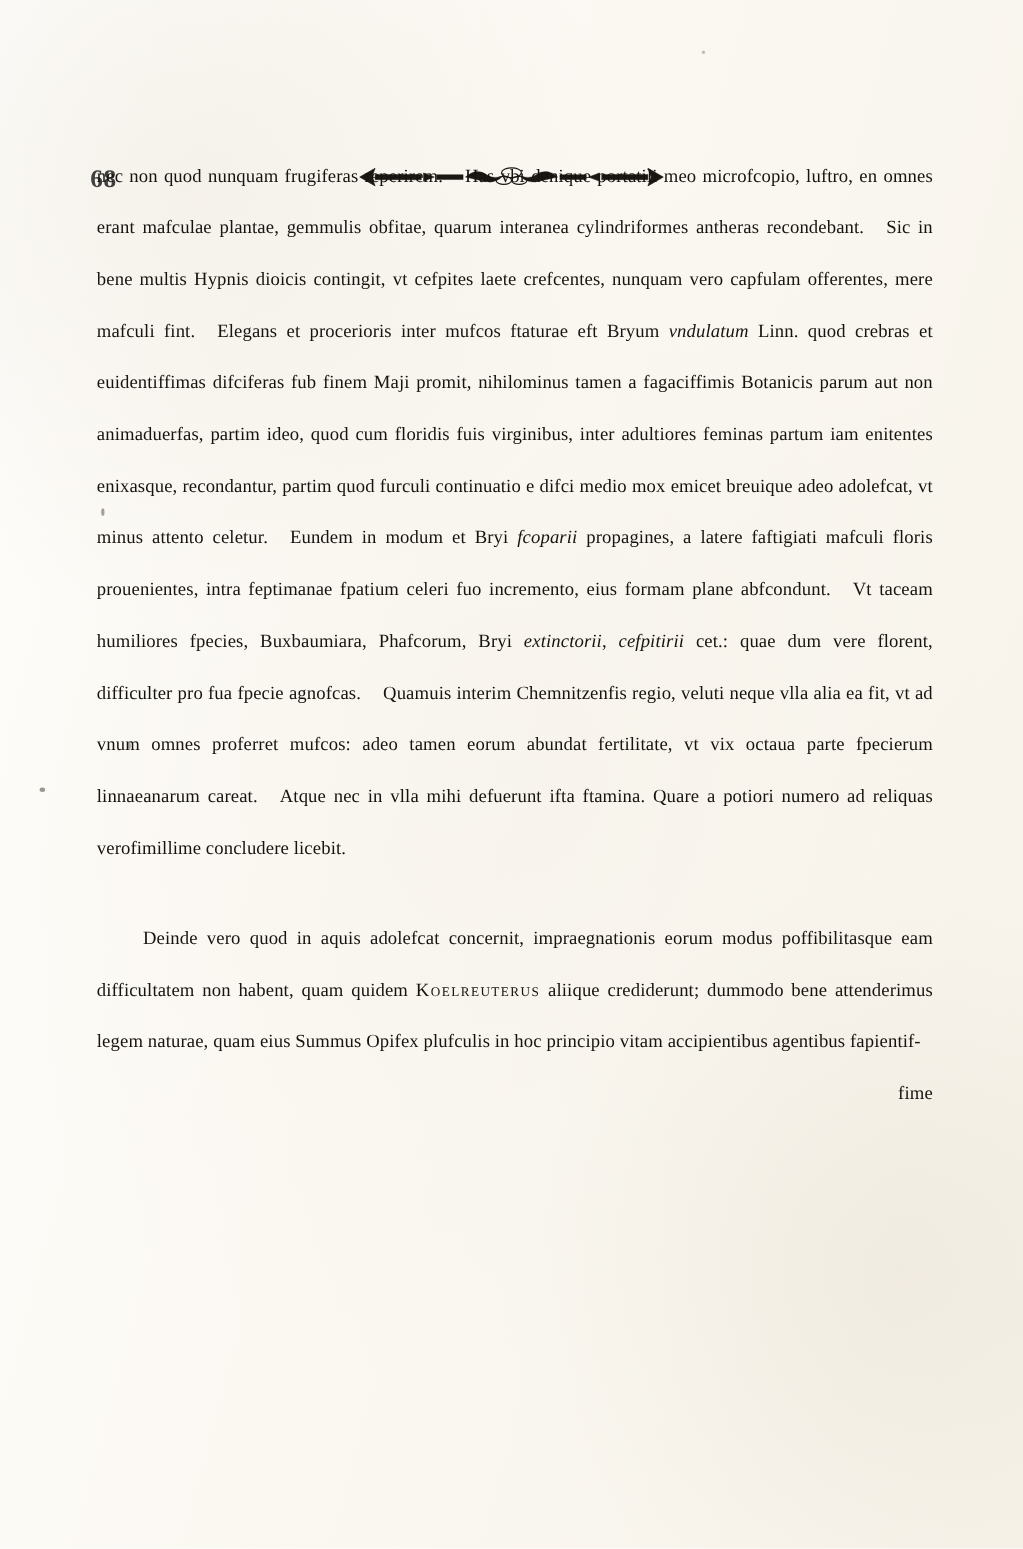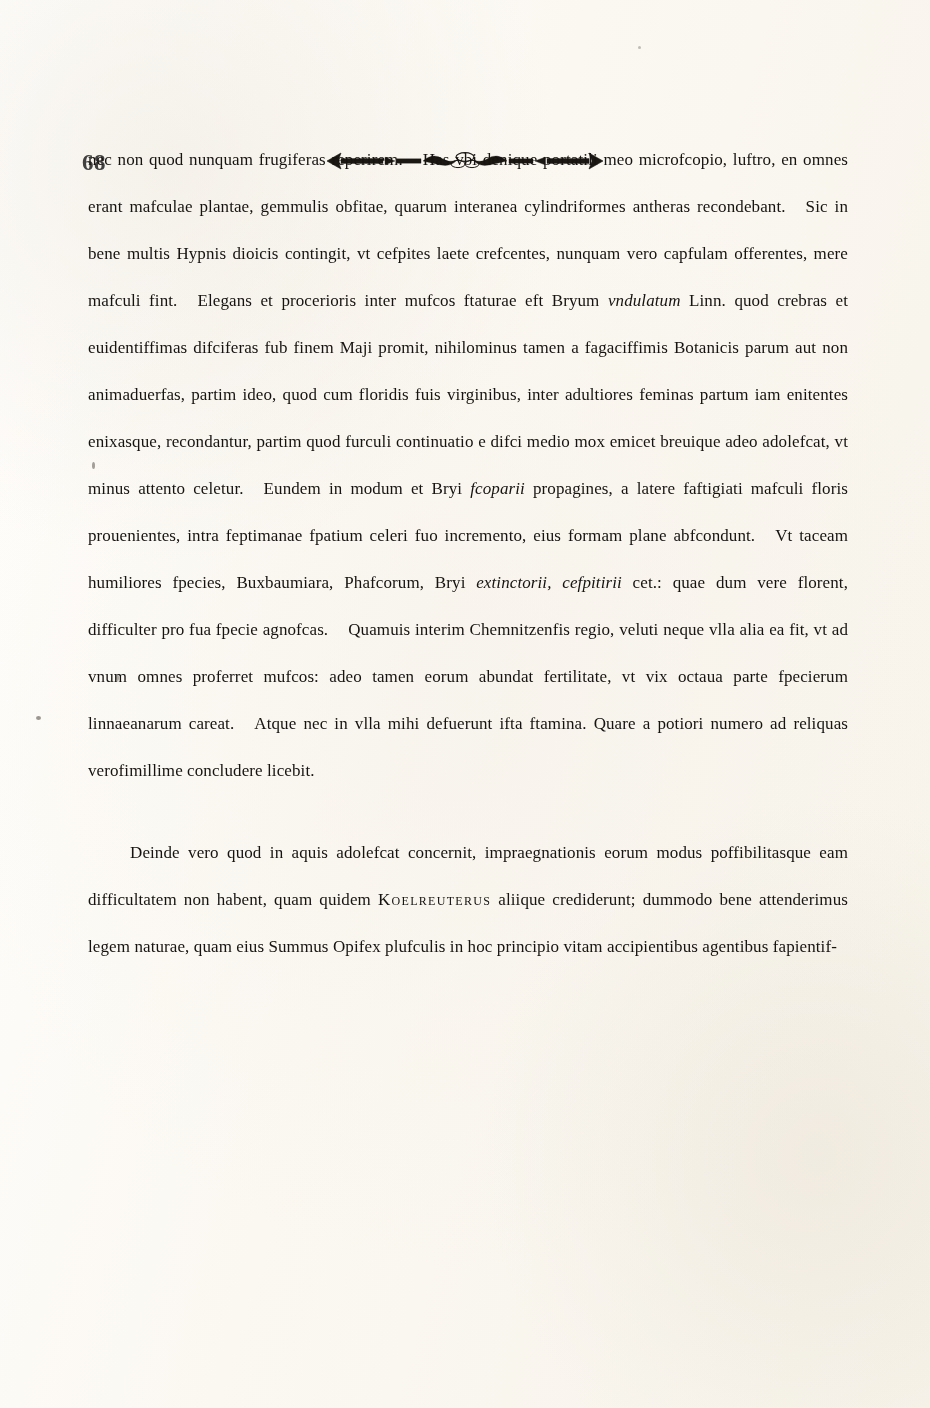--- a/index.html
+++ b/index.html
@@ -131,19 +131,20 @@
       </svg>
     </div>
   </div>
 
   <div class="body-text">
 
     <p class="para"><span>nec non quod nunquam frugiferas reperirem.</span><span class="gap"></span><span>Has vbi denique portatili meo microfcopio, luftro, en omnes erant mafculae plantae, gemmulis obfitae, quarum interanea cylindriformes antheras recondebant.</span><span class="gap"></span><span>Sic in bene multis Hypnis dioicis contingit, vt cefpites laete crefcentes, nunquam vero capfulam offerentes, mere mafculi fint.</span><span class="gap"></span><span>Elegans et procerioris inter mufcos ftaturae eft Bryum </span><span class="it">vndulatum</span><span> Linn. quod crebras et euidentiffimas difciferas fub finem Maji promit, nihilominus tamen a fagaciffimis Botanicis parum aut non animaduerfas, partim ideo, quod cum floridis fuis virginibus, inter adultiores feminas partum iam enitentes enixasque, recondantur, partim quod furculi continuatio e difci medio mox emicet breuique adeo adolefcat, vt minus attento celetur.</span><span class="gap"></span><span>Eundem in modum et Bryi </span><span class="it">fcoparii</span><span> propagines, a latere faftigiati mafculi floris prouenientes, intra feptimanae fpatium celeri fuo incremento, eius formam plane abfcondunt.</span><span class="gap"></span><span>Vt taceam humiliores fpecies, Buxbaumiara, Phafcorum, Bryi </span><span class="it">extinctorii, cefpitirii</span><span> cet.: quae dum vere florent, difficulter pro fua fpecie agnofcas.</span><span class="gap"></span><span>Quamuis interim Chemnitzenfis regio, veluti neque vlla alia ea fit, vt ad vnum omnes proferret mufcos: adeo tamen eorum abundat fertilitate, vt vix octaua parte fpecierum linnaeanarum careat.</span><span class="gap"></span><span>Atque nec in vlla mihi defuerunt ifta ftamina. Quare a potiori numero ad reliquas verofimillime concludere licebit.</span></p>
 
     <p class="para indent"><span>Deinde vero quod in aquis adolefcat concernit, impraegnationis eorum modus poffibilitasque eam difficultatem non habent, quam quidem </span><span class="sc">Koelreuterus</span><span> aliique crediderunt; dummodo bene attenderimus legem naturae, quam eius Summus Opifex plufculis in hoc principio vitam accipientibus agentibus fapientif-</span></p>
 
+    <p class="lastline">fime</p>
   </div>
 
   <span class="speck s1"></span>
   <span class="speck s2"></span>
   <span class="speck s3"></span>
   <span class="speck s4"></span>
 </div>
 
 </body></html>

